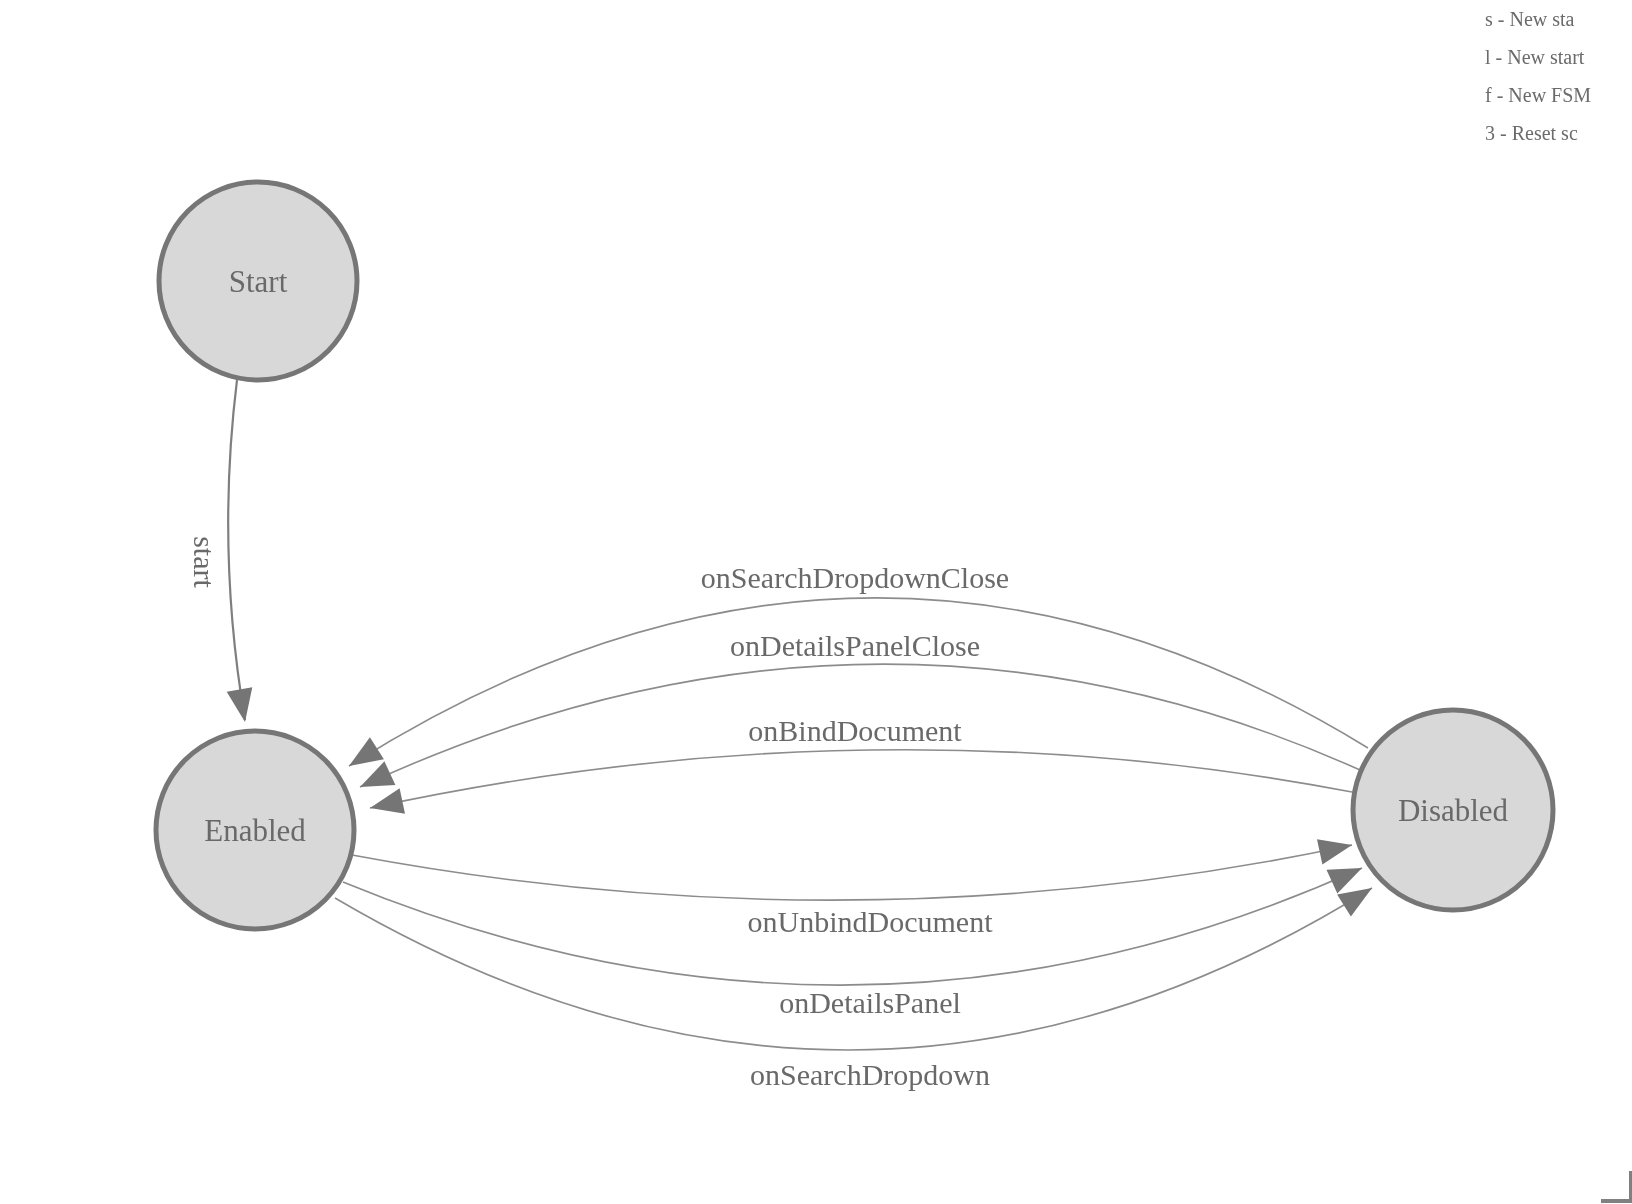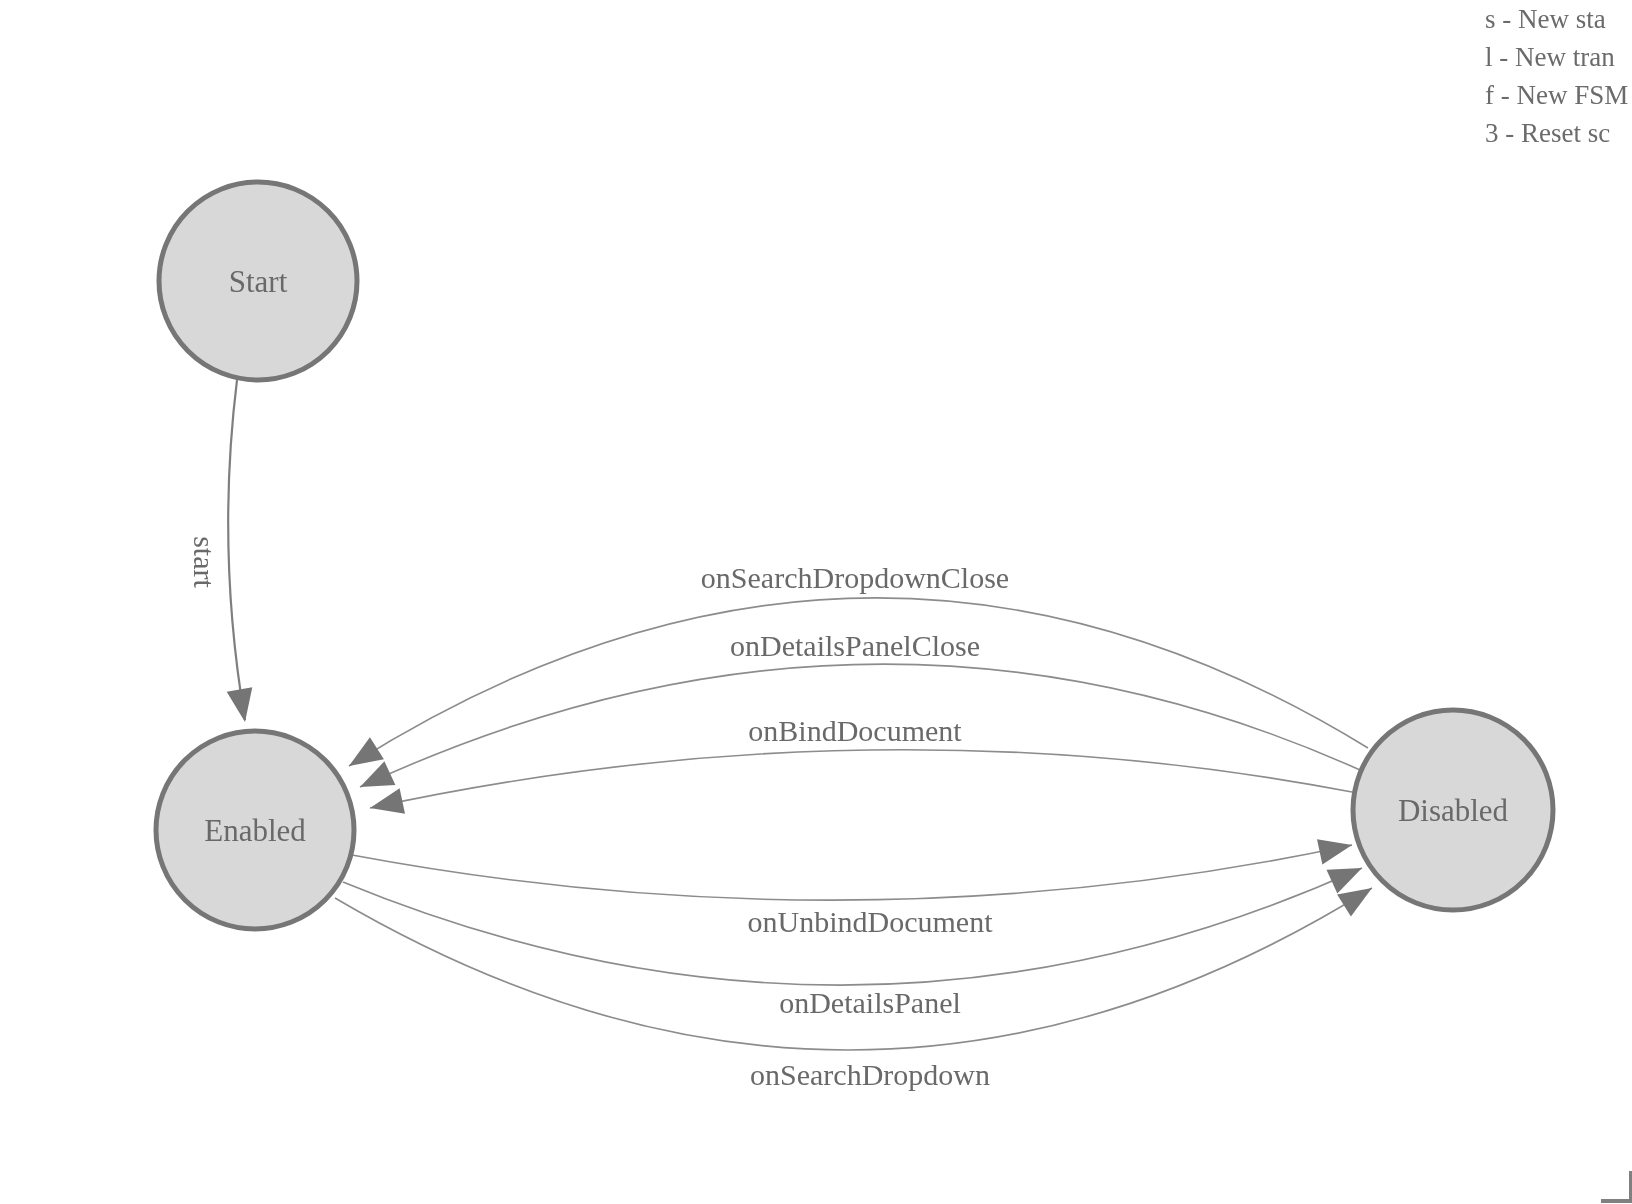--- a/index.html
+++ b/index.html
@@ -35,21 +35,21 @@
   .state-circle {
     fill: #d8d8d8;
     stroke: #767676;
     stroke-width: 5;
   }
   .arrowhead { fill: #757575; stroke: none; }
   #legend {
     position: absolute;
     left: 1485px;
     top: 0px;
-    font-size: 27px;
+    font-size: 20px;
     line-height: 38px;
     color: #6b6b6b;
     white-space: nowrap;
   }
 </style>
 </head>
 <body>
 
 <div id="canvas-wrap">
   <svg width="1632" height="1204" viewBox="0 0 1632 1204">
@@ -97,17 +97,17 @@
 
     <circle class="state-circle" cx="1453" cy="810" r="100"></circle>
     <text class="state-label" x="1453" y="821" text-anchor="middle">Disabled</text>
 
     <path d="M 1629 1171 L 1632 1171 L 1632 1203 L 1601 1203 L 1601 1199 L 1629 1199 Z" fill="#808080"></path>
   </svg>
 
   
   <div id="legend">
     <div>s - New sta</div>
-    <div>l - New tran</div>
+    <div>l - New start</div>
     <div>f - New FSM</div>
     <div>3 - Reset sc</div>
   </div>
 </div>
 
 </body></html>

